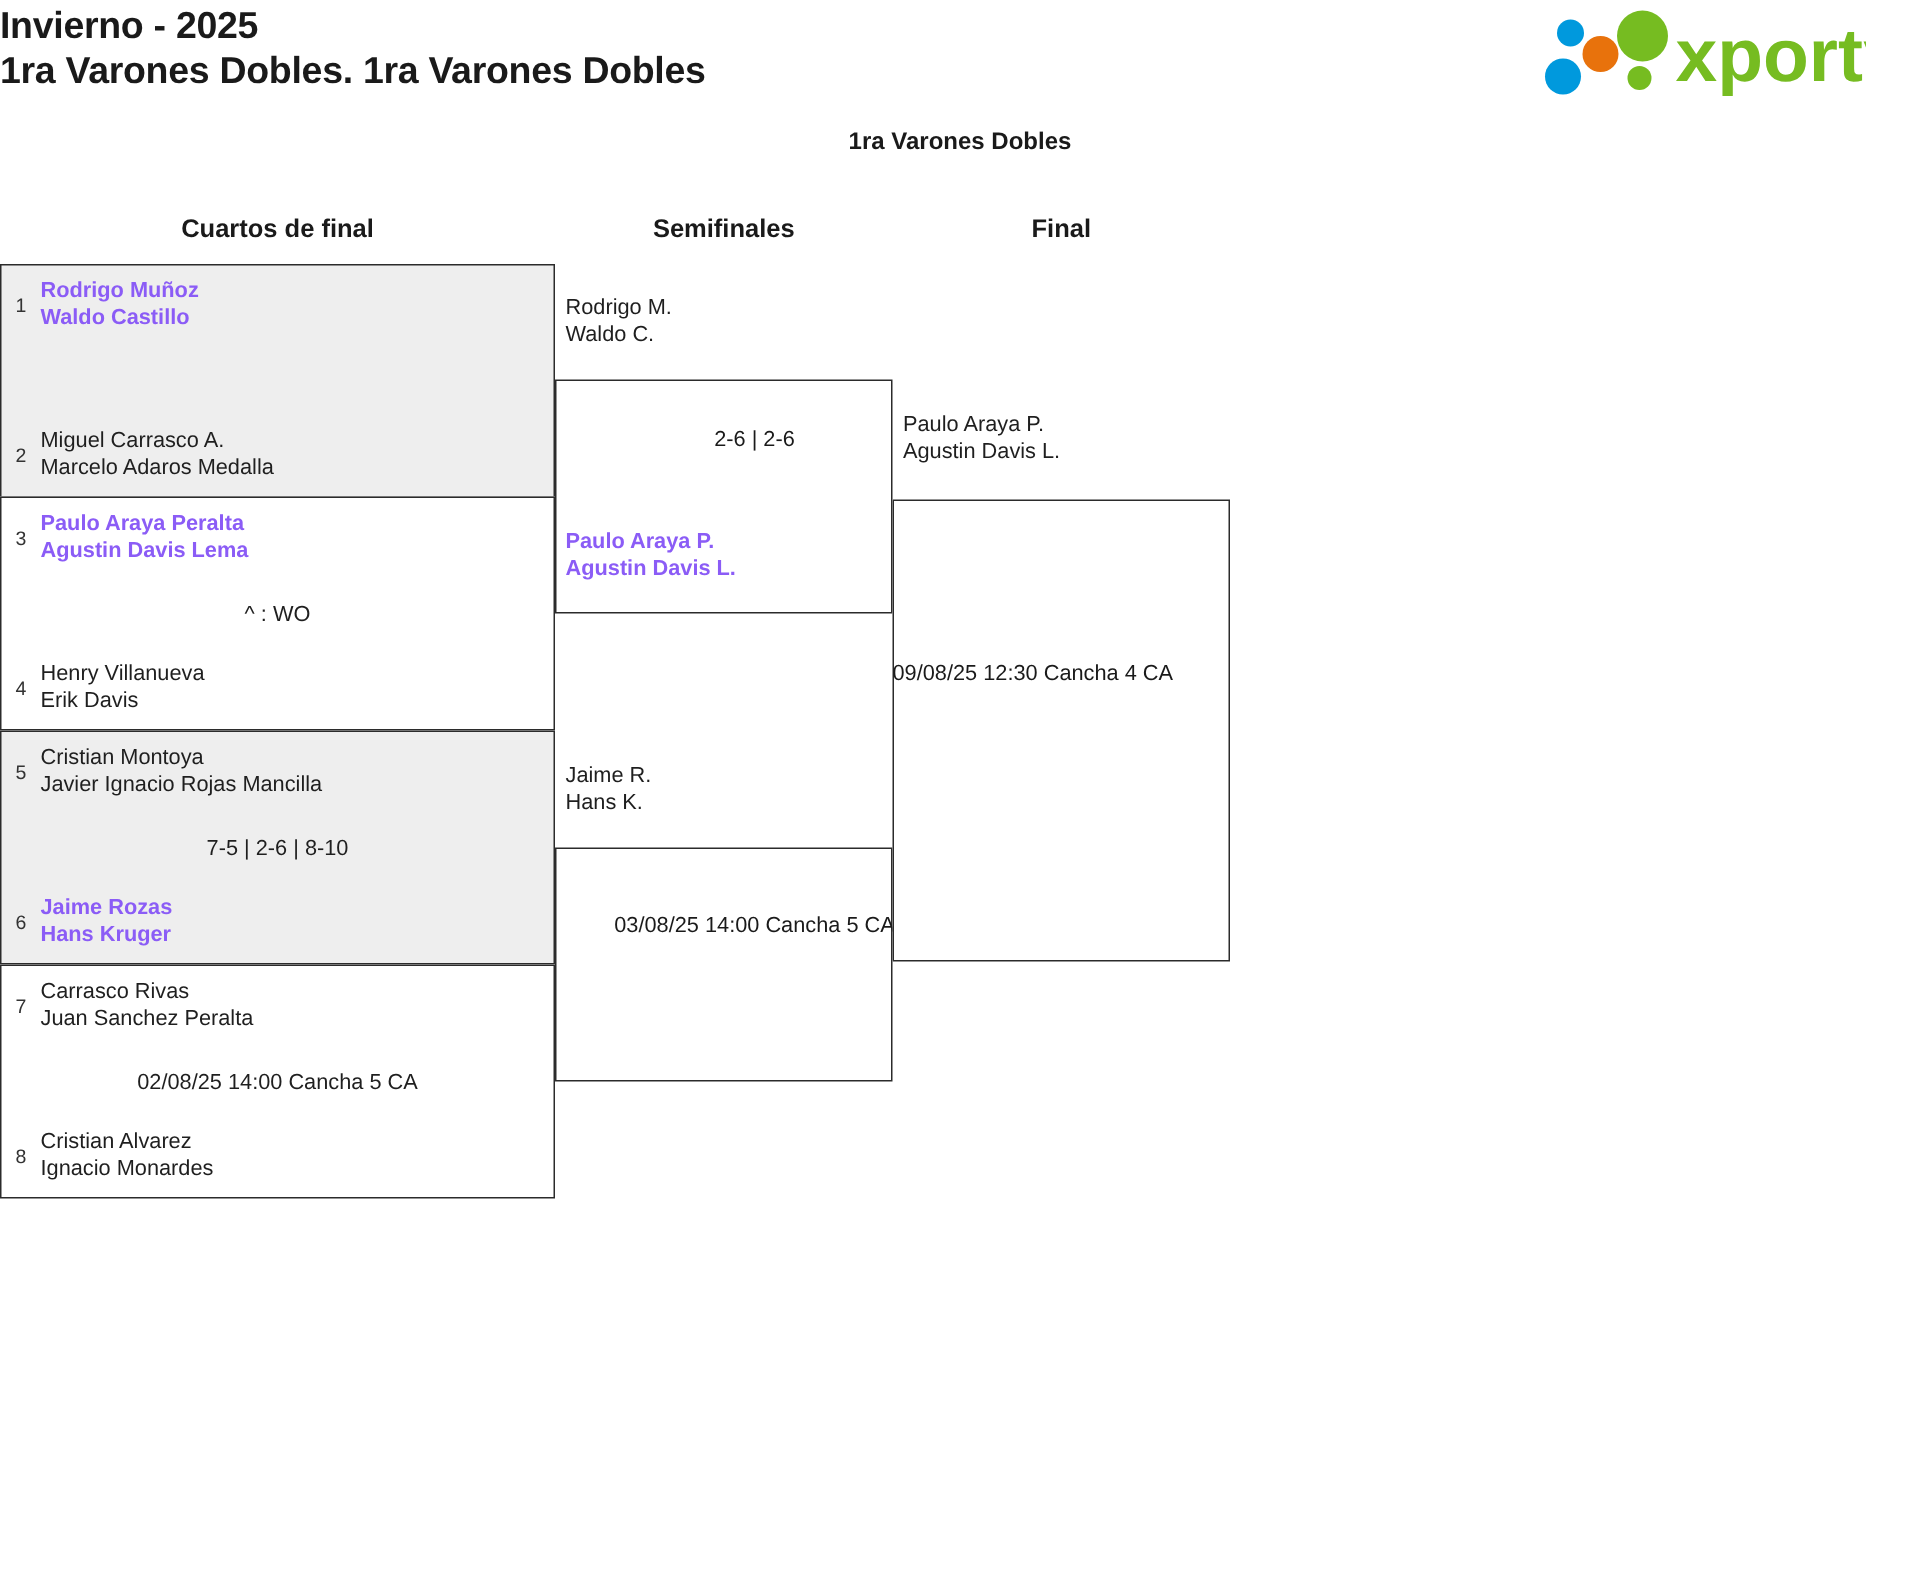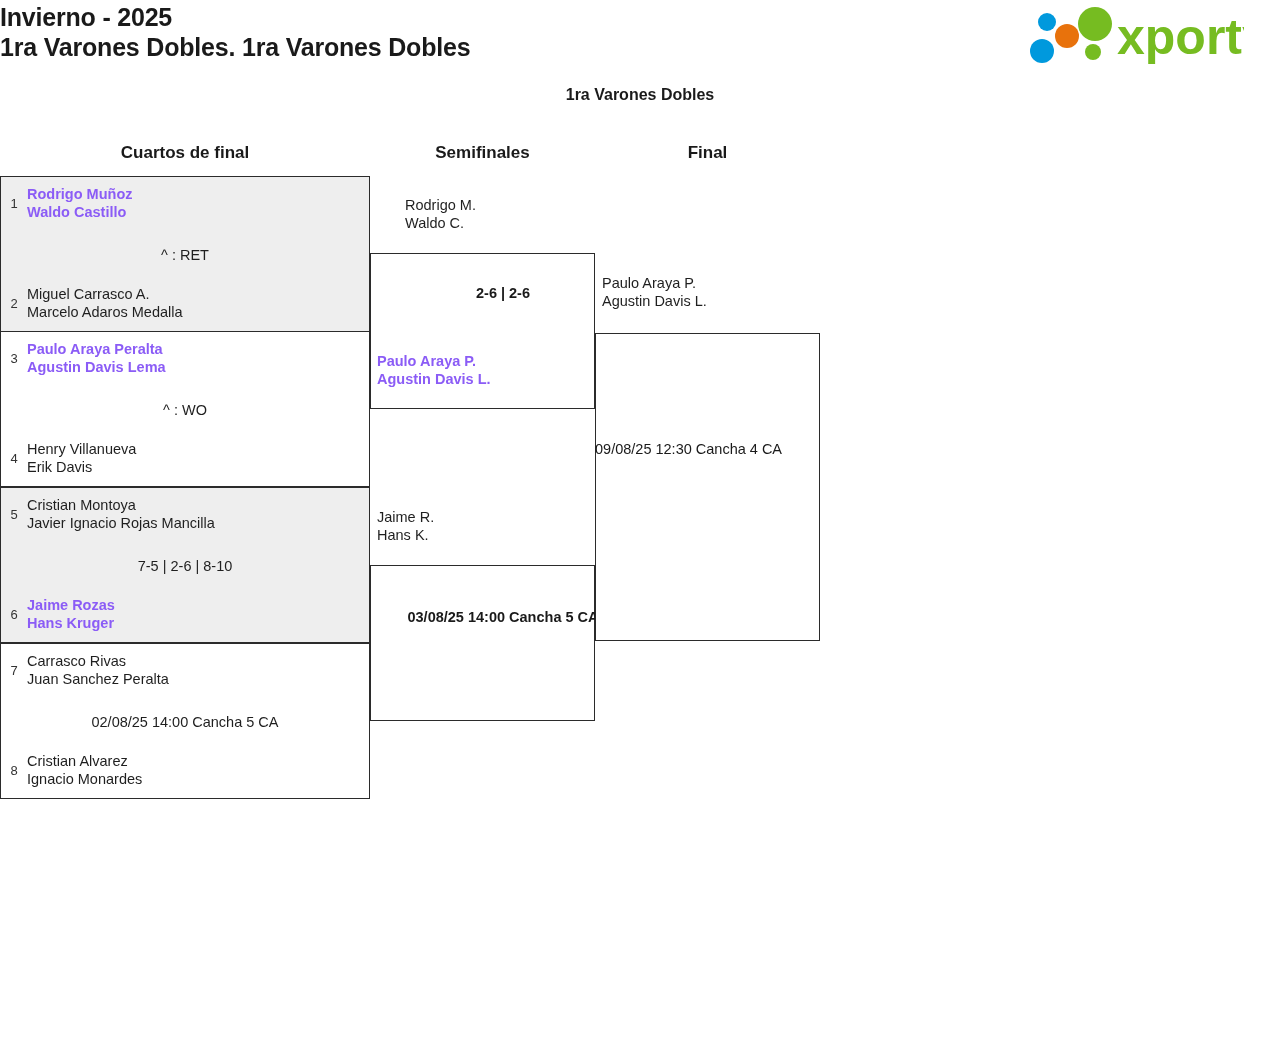--- a/index.html
+++ b/index.html
@@ -142,21 +142,20 @@
     line-height: 18px;
     white-space: nowrap;
   }
   .sf-result {
     position: absolute;
     left: 370px; width: 266px;
     text-align: center;
     font-size: 14.5px;
     line-height: 18px;
     white-space: nowrap;
-    font-weight: bold;
   }
 
   
   .fin { left: 595px; width: 225px; }
   .fin-team-top {
     position: absolute;
     left: 602px;
     font-size: 14.5px;
     line-height: 18px;
     white-space: nowrap;
@@ -205,21 +204,20 @@
 <div id="bracket">
 
   <div class="match qf shaded" style="top:176px;">
     <div class="team top">
       <span class="seed">1</span>
       <span class="names winner">
         <span class="nm">Rodrigo Muñoz</span>
         <span class="nm">Waldo Castillo</span>
       </span>
     </div>
-    <div class="result">^ : RET</div>
     <div class="team bottom">
       <span class="seed">2</span>
       <span class="names">
         <span class="nm">Miguel Carrasco A.</span>
         <span class="nm">Marcelo Adaros Medalla</span>
       </span>
     </div>
   </div>
 
   <div class="match qf" style="top:331px;">
@@ -269,21 +267,21 @@
     <div class="result">02/08/25 14:00 Cancha 5 CA</div>
     <div class="team bottom">
       <span class="seed">8</span>
       <span class="names">
         <span class="nm">Cristian Alvarez</span>
         <span class="nm">Ignacio Monardes</span>
       </span>
     </div>
   </div>
 
-  <div class="sf-team-top" style="top:196px;margin-left:28px;">
+  <div class="sf-team-top" style="top:196px;">
     <span class="names">
       <span class="nm">Rodrigo M.</span>
       <span class="nm">Waldo C.</span>
     </span>
   </div>
   <div class="match sf" style="top:253px; height:156px;"></div>
   <div class="sf-result" style="top:284px;">2-6 | 2-6</div>
   <div class="sf-team-bottom" style="top:352px;">
     <span class="names winner">
       <span class="nm">Paulo Araya P.</span>

